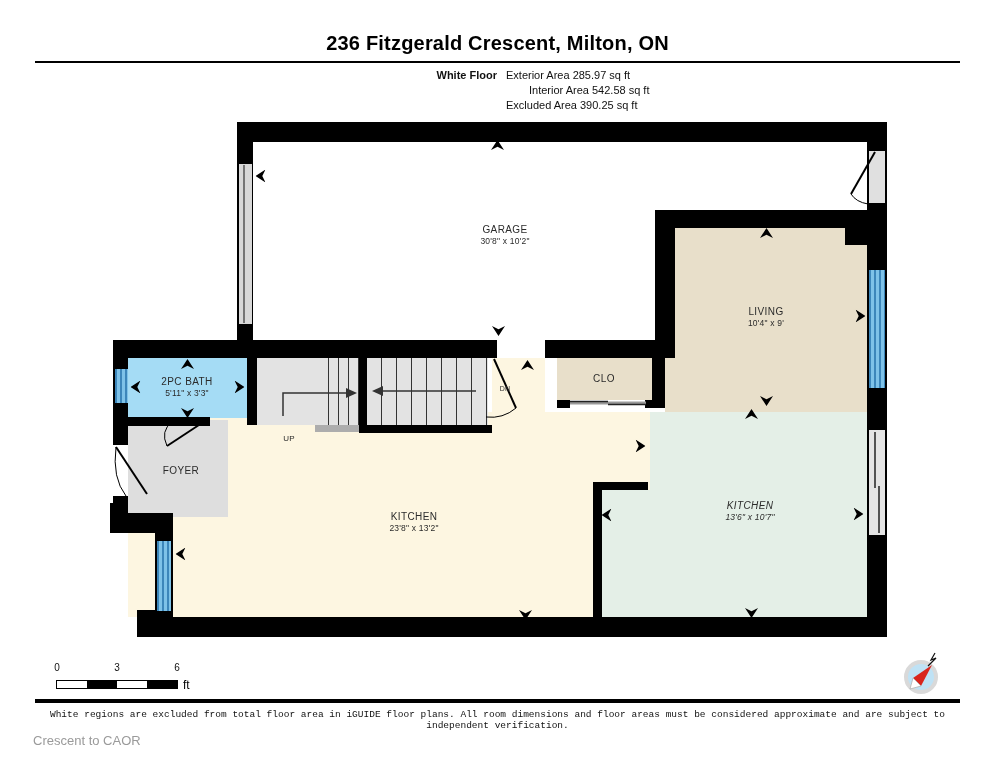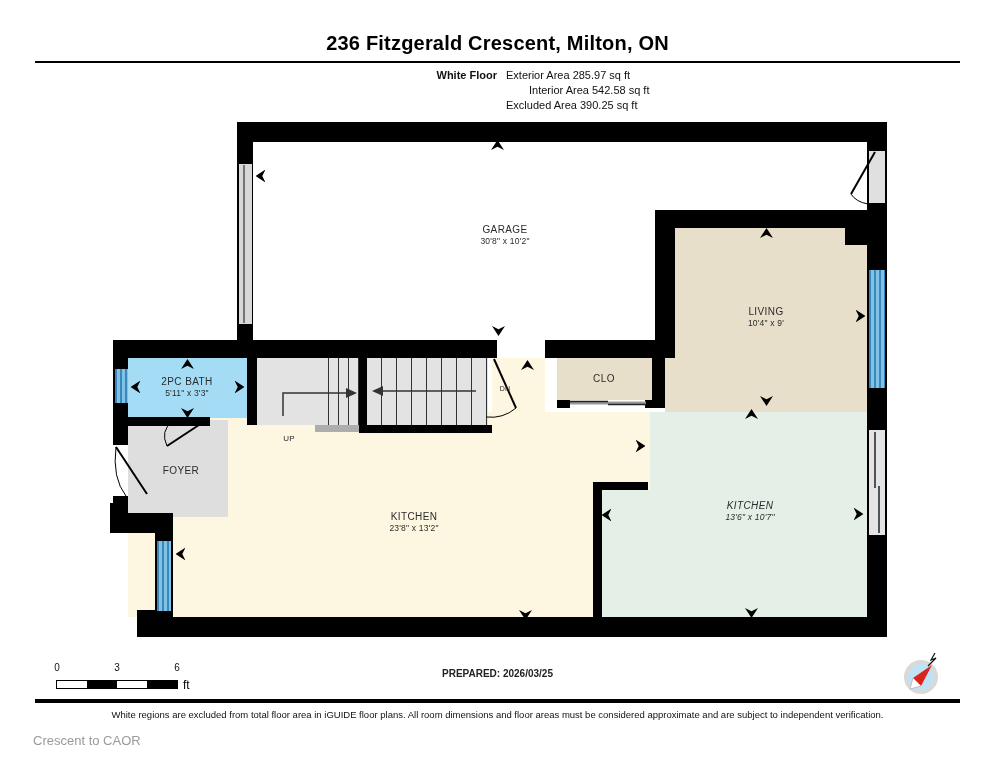--- a/index.html
+++ b/index.html
@@ -25,21 +25,21 @@
      background-image:repeating-linear-gradient(90deg,transparent 0 9px,#333 9px 10px);}
   .treads-dn{position:absolute;background:#e3e3e3;
      background-image:repeating-linear-gradient(90deg,transparent 0 14px,#333 14px 15px);}
   .hdr-title{position:absolute;left:0;right:0;top:32px;text-align:center;font-size:20px;font-weight:bold;letter-spacing:.2px;}
   .rule{position:absolute;left:35px;width:925px;background:#000;}
   .stats-label{position:absolute;font-size:11px;font-weight:bold;color:#111;}
   .stats-line{position:absolute;font-size:11px;color:#111;}
   .scale-tick{position:absolute;font-size:10px;color:#111;transform:translateX(-50%);}
   .scale-seg{position:absolute;top:0;height:7px;}
   .prepared{position:absolute;left:0;right:0;top:668px;text-align:center;font-size:10px;font-weight:600;color:#222;}
-  .disclaimer{position:absolute;left:35px;width:925px;top:709px;text-align:center;font-size:9.5px;color:#111;}
+  .disclaimer{position:absolute;left:35px;width:925px;top:709px;text-align:center;font-size:9.5px;color:#111;font-family:Liberation Mono, monospace;}
   .license{position:absolute;left:33px;top:733px;font-size:13px;color:#9a9a9a;}
   svg{position:absolute;left:0;top:0;pointer-events:none;}
 </style>
 </head>
 <body>
 
 <div id="page">
 
   <div class="hdr-title">236 Fitzgerald Crescent, Milton, ON</div>
   <div class="rule" style="top:61px;height:2px;"></div>
@@ -195,18 +195,17 @@
     <div class="scale-tick" style="left:177px;top:662px;">6</div>
     <div class="abs" style="left:56px;top:680px;width:120px;height:7px;border:1px solid #000;">
       <div class="scale-seg" style="left:0;width:30px;background:#fff;height:7px;"></div>
       <div class="scale-seg" style="left:30px;width:30px;background:#000;height:7px;"></div>
       <div class="scale-seg" style="left:60px;width:30px;background:#fff;height:7px;"></div>
       <div class="scale-seg" style="left:90px;width:30px;background:#000;height:7px;"></div>
     </div>
     <div class="abs" style="left:183px;top:678px;font-size:12px;">ft</div>
   </div>
 
-  <div class="prepared">PREPARED: 2026/03/25</div>
   <div class="rule" style="top:699px;height:4px;"></div>
   <div class="disclaimer">White regions are excluded from total floor area in iGUIDE floor plans. All room dimensions and floor areas must be considered approximate and are subject to independent verification.</div>
   <div class="license">Crescent to CAOR</div>
 
 </div>
 
 </body></html>

